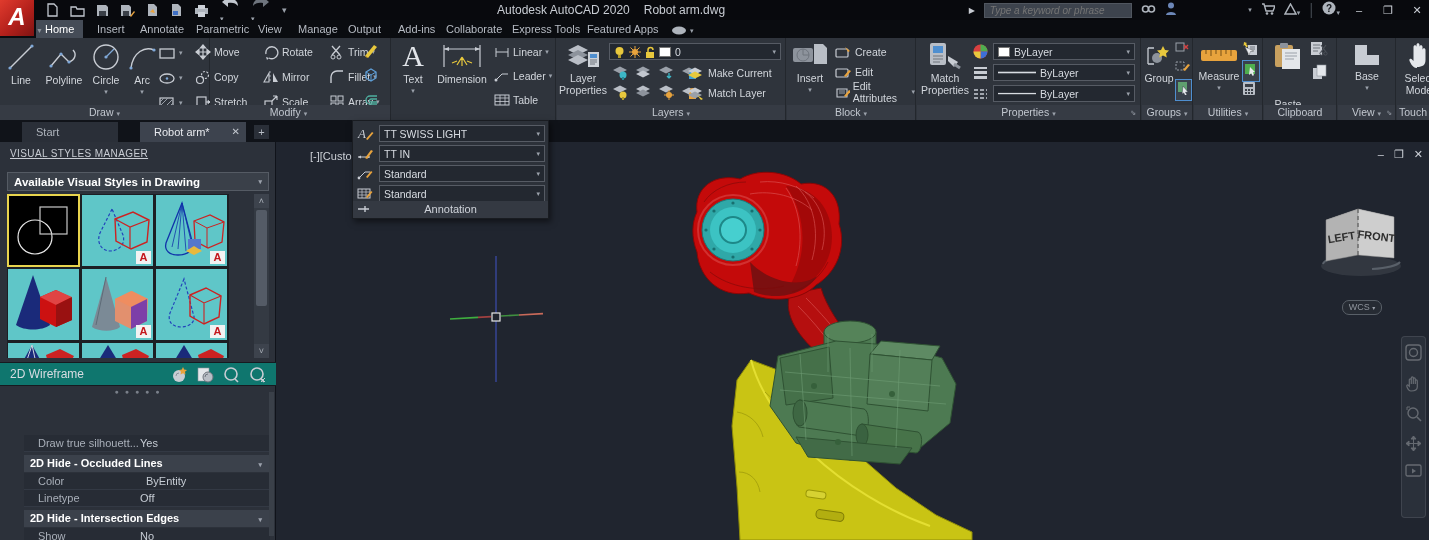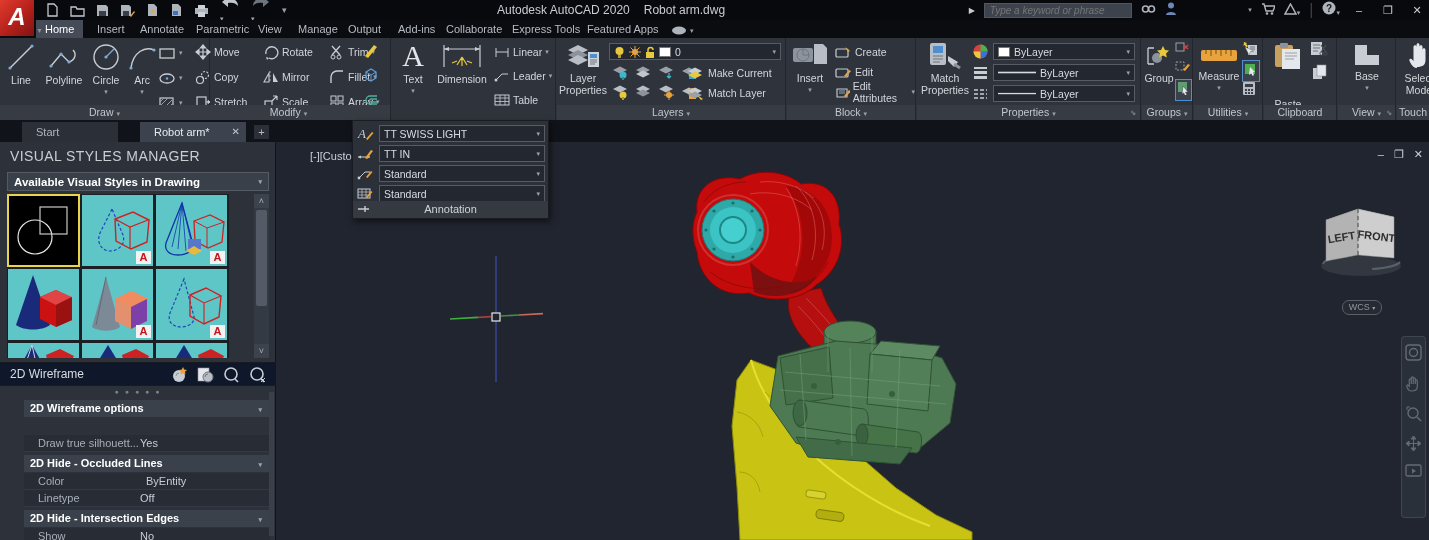--- a/index.html
+++ b/index.html
@@ -51,36 +51,36 @@
   .ftclose { position:absolute; right:6px; top:0; color:#c3c8cf; font-size:10px; }
   #newtab { position:absolute; left:254px; top:5px; width:15px; height:14px; background:#2a2f38;
     color:#b9bec6; font-size:11px; text-align:center; line-height:14px; }
   
   #draw-area { position:absolute; left:0; top:142px; width:1429px; height:398px; background:#20252f; }
   #vplabel { position:absolute; left:310px; top:8px; color:#ccd0d7; font-size:11px; z-index:5; }
   #vpbtns { position:absolute; right:6px; top:6px; color:#ccd0d7; font-size:11px; display:flex; gap:10px; z-index:5; }
   
   #palette { position:absolute; left:0; top:0; width:276px; height:398px; background:#2c313a;
     border-right:1px solid #10131a; z-index:20; }
-  #pal-title { position:absolute; left:10px; top:6px; font-size:14px; color:#c9cdd4; letter-spacing:.4px; }
+  #pal-title { position:absolute; left:10px; top:6px; font-size:10px; color:#c9cdd4; letter-spacing:.4px;text-decoration:underline; }
   #pal-combo { position:absolute; left:7px; top:30px; width:262px; height:19px; background:#3a4049;
     border:1px solid #555b64; color:#fff; font-weight:bold; font-size:11.5px;
     display:flex; align-items:center; padding:0 6px; }
   #pal-combo .cv { margin-left:auto; }
   #thumbgrid { position:absolute; left:7px; top:52px; width:222px; height:164px; overflow:hidden;
     background:#1c1f24; }
   .tcell { position:absolute; width:73px; height:73px; background:#5fc6c8; border:1px solid #1c1f24; }
   .tcell.sel { background:#000; border:2px solid #e8d44d; }
   .abadge { position:absolute; right:2px; bottom:2px; width:15px; height:13px; background:#f2f2f2;
     color:#c3161c; font-weight:bold; font-size:11px; text-align:center; line-height:13px; }
   #tscroll { position:absolute; left:254px; top:52px; width:15px; height:164px; background:#343a43; }
   #tscroll .arr { position:absolute; left:0; width:15px; height:14px; color:#aab0b8; font-size:9px;
     text-align:center; line-height:14px; background:#3d434d; }
   #tscroll .thumbtrack { position:absolute; left:2px; top:16px; width:11px; height:96px; background:#545b66; border-radius:2px; }
-  #stylebar { position:absolute; left:0; top:220px; width:276px; height:24px; background:#0f172a;
+  #stylebar { position:absolute; left:0; top:220px; width:276px; height:24px; background:#0f766e;
     border-top:1px solid #171a20; border-bottom:1px solid #171a20; }
   #stylebar .name { position:absolute; left:10px; top:4px; font-size:12px; color:#d8dce2; }
   #stylebar .icons { position:absolute; right:10px; top:3px; display:flex; gap:9px; }
   #splitter { position:absolute; left:0; top:246px; width:276px; height:8px; text-align:center;
     color:#7a808a; font-size:7px; letter-spacing:2px; line-height:8px; }
   .sechead { position:absolute; left:24px; width:246px; height:17px; background:#3b414b;
     color:#fff; font-weight:bold; font-size:11px; line-height:17px; padding-left:6px; }
   .sechead .cv { position:absolute; right:8px; top:1px; }
   .prow { position:absolute; left:24px; width:246px; height:17px; background:#272c35;
     border-bottom:1px solid #333944; font-size:11px; line-height:16px; }
@@ -926,22 +926,20 @@
           </svg>
         <svg width="17" height="17">
             <circle cx="8" cy="8" r="6" fill="none" stroke="#c8ccd3" stroke-width="1.6"></circle>
             <path d="M12 13l3 3" stroke="#c8ccd3" stroke-width="1.6"></path>
             <path d="M12 12l4 4M16 12l-4 4" stroke="#c8ccd3" stroke-width="1"></path>
           </svg>
       </span>
     </div>
     <div id="splitter">● ● ● ● ●</div>
 
-    <div class="sechead" style="top:258px;">
-      <span>2D Wireframe options</span><span class="cv">▾</span></div>
     <div class="prow" style="top:293px;">
       <span class="pl">Draw  true  silhouett...</span>
         <span class="pv">Yes</span>
       </div>
 
     <div class="sechead" style="top:313px;">
       <span>2D Hide - Occluded Lines</span><span class="cv">▾</span></div>
     <div class="prow" style="top:331px;">
       <span class="pl">Color</span>
         <span class="pv" style="left:122px;">ByEntity</span>

